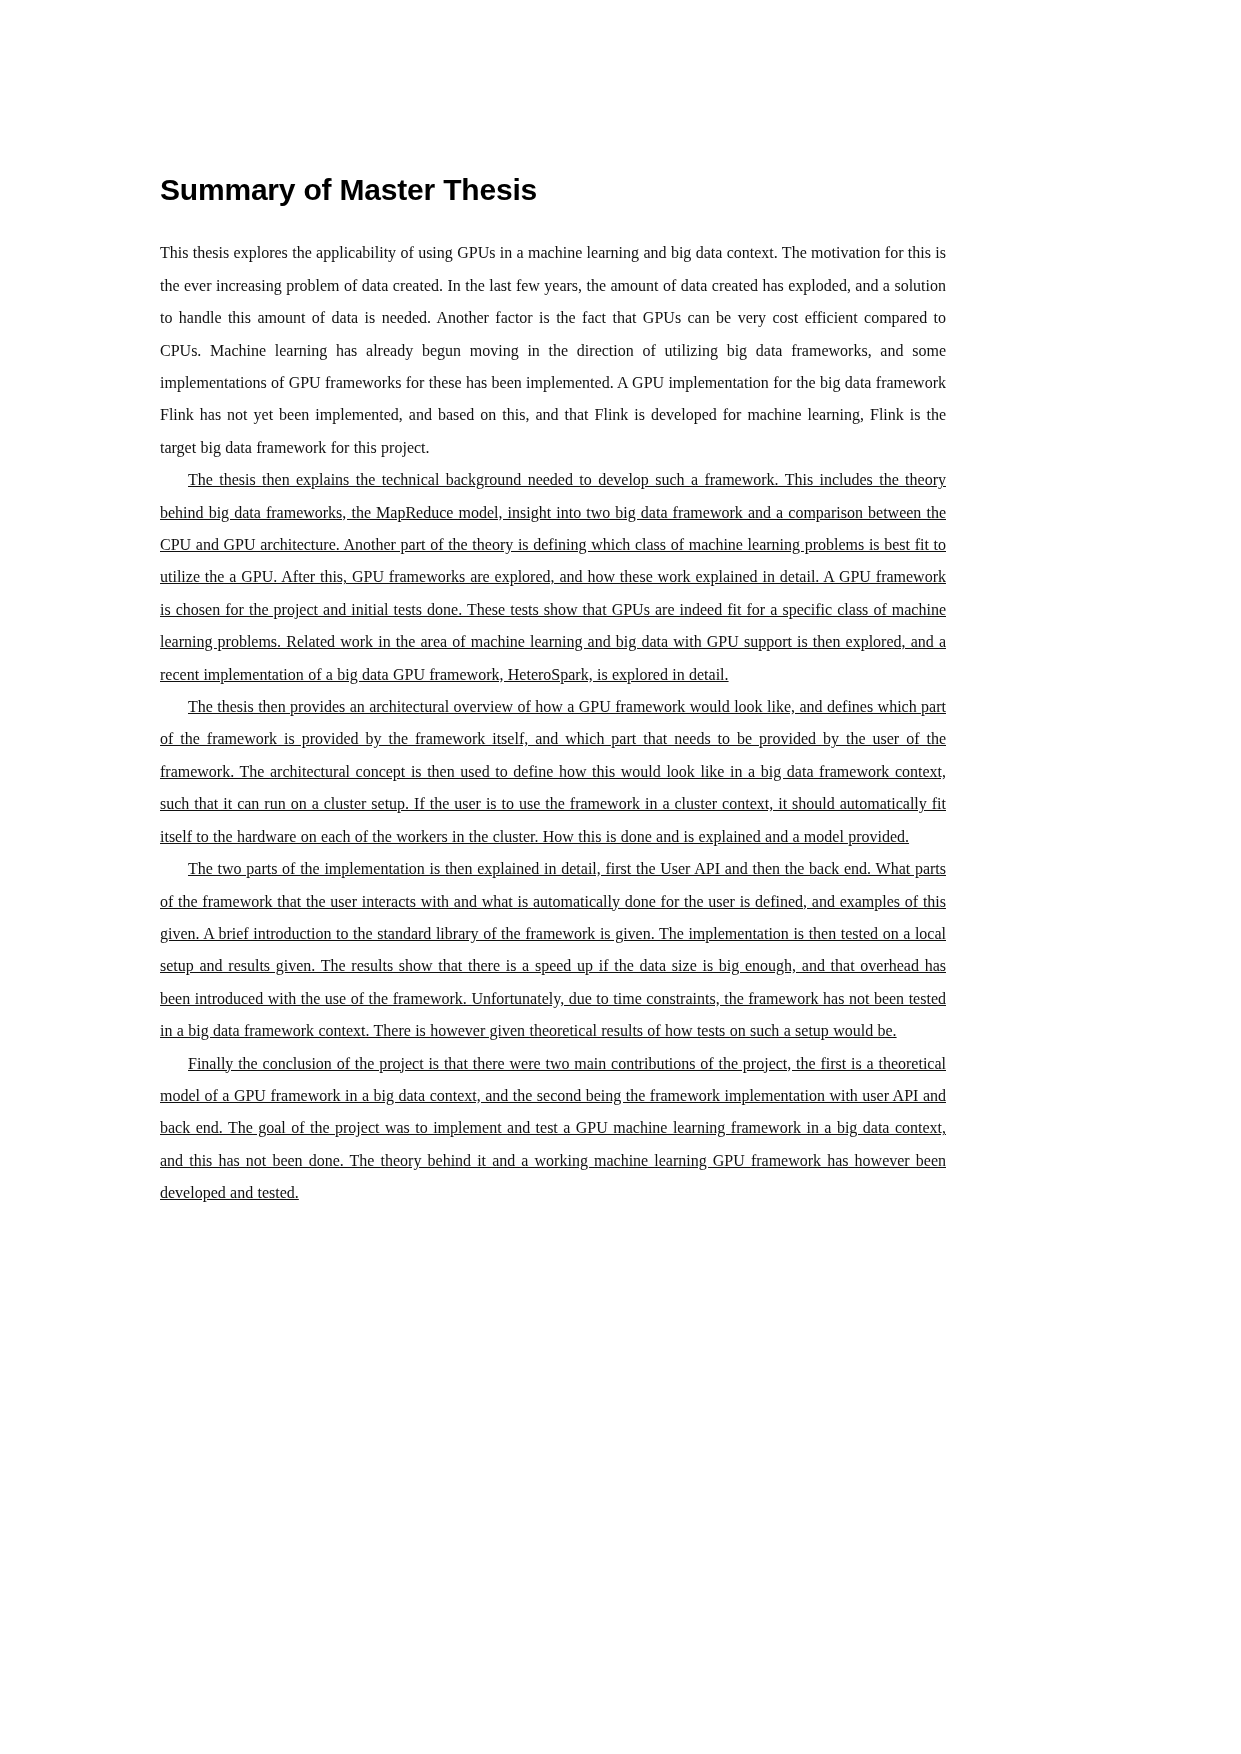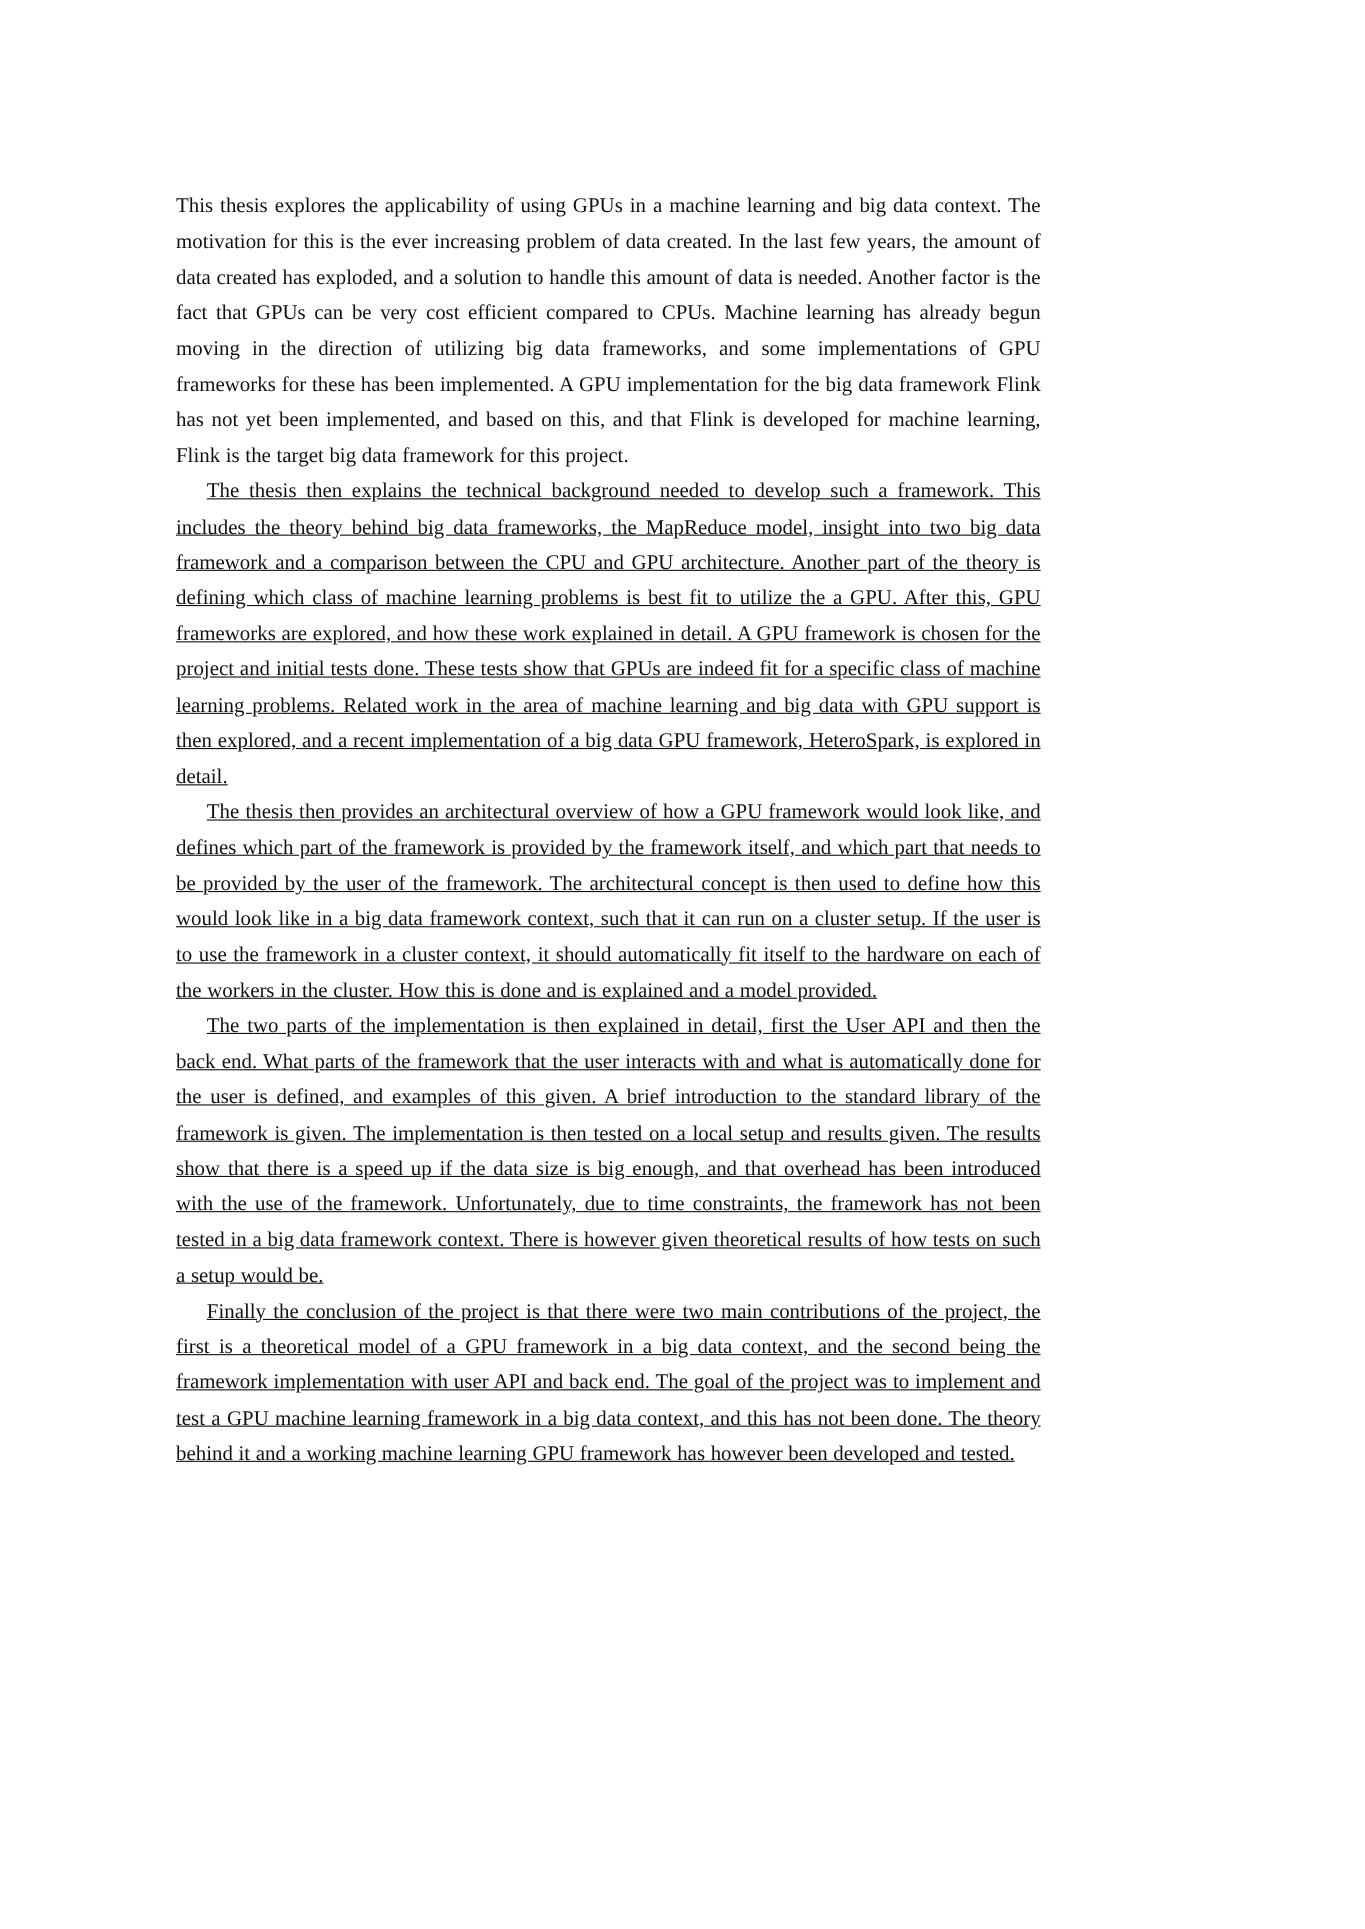--- a/index.html
+++ b/index.html
@@ -25,21 +25,21 @@
     font-family: "Liberation Sans", sans-serif;
     font-weight: bold;
     font-size: 30px;
     line-height: 1.18;
     color: #000000;
     margin: 0 0 30px 0;
     letter-spacing: -0.2px;
   }
   .body-text {
     font-family: "Liberation Serif", "DejaVu Serif", serif;
-    font-size: 19px;
+    font-size: 16px;
     line-height: 32.4px;
     color: #111111;
     text-align: justify;
     text-justify: inter-word;
     margin: 0;
     -webkit-hyphens: none;
     hyphens: none;
     word-spacing: 0.02em;
   }
   .body-text + .body-text {
@@ -55,20 +55,21 @@
   .body-text.no-justify-last:after {
     display: none;
   }
 </style>
 </head>
 <body>
 
 <div class="page">
   <div class="content">
 
+    <h1 class="doc-title">Summary of Master Thesis</h1>
 
     <p class="body-text no-justify-last">This thesis explores the applicability of using GPUs in a machine learning and big data context. The motivation for this is the ever increasing problem of data created. In the last few years, the amount of data created has exploded, and a solution to handle this amount of data is needed. Another factor is the fact that GPUs can be very cost efficient compared to CPUs. Machine learning has already begun moving in the direction of utilizing big data frameworks, and some implementations of GPU frameworks for these has been implemented. A GPU implementation for the big data framework Flink has not yet been implemented, and based on this, and that Flink is developed for machine learning, Flink is the target big data framework for this project.</p>
 
     <p class="body-text no-justify-last">The thesis then explains the technical background needed to develop such a framework. This includes the theory behind big data frameworks, the MapReduce model, insight into two big data framework and a comparison between the CPU and GPU architecture. Another part of the theory is defining which class of machine learning problems is best fit to utilize the a GPU. After this, GPU frameworks are explored, and how these work explained in detail. A GPU framework is chosen for the project and initial tests done. These tests show that GPUs are indeed fit for a specific class of machine learning problems. Related work in the area of machine learning and big data with GPU support is then explored, and a recent implementation of a big data GPU framework, HeteroSpark, is explored in detail.</p>
 
     <p class="body-text no-justify-last">The thesis then provides an architectural overview of how a GPU framework would look like, and defines which part of the framework is provided by the framework itself, and which part that needs to be provided by the user of the framework. The architectural concept is then used to define how this would look like in a big data framework context, such that it can run on a cluster setup. If the user is to use the framework in a cluster context, it should automatically fit itself to the hardware on each of the workers in the cluster. How this is done and is explained and a model provided.</p>
 
     <p class="body-text no-justify-last">The two parts of the implementation is then explained in detail, first the User API and then the back end. What parts of the framework that the user interacts with and what is automatically done for the user is defined, and examples of this given. A brief introduction to the standard library of the framework is given. The implementation is then tested on a local setup and results given. The results show that there is a speed up if the data size is big enough, and that overhead has been introduced with the use of the framework. Unfortunately, due to time constraints, the framework has not been tested in a big data framework context. There is however given theoretical results of how tests on such a setup would be.</p>
 
     <p class="body-text no-justify-last">Finally the conclusion of the project is that there were two main contributions of the project, the first is a theoretical model of a GPU framework in a big data context, and the second being the framework implementation with user API and back end. The goal of the project was to implement and test a GPU machine learning framework in a big data context, and this has not been done. The theory behind it and a working machine learning GPU framework has however been developed and tested.</p>

